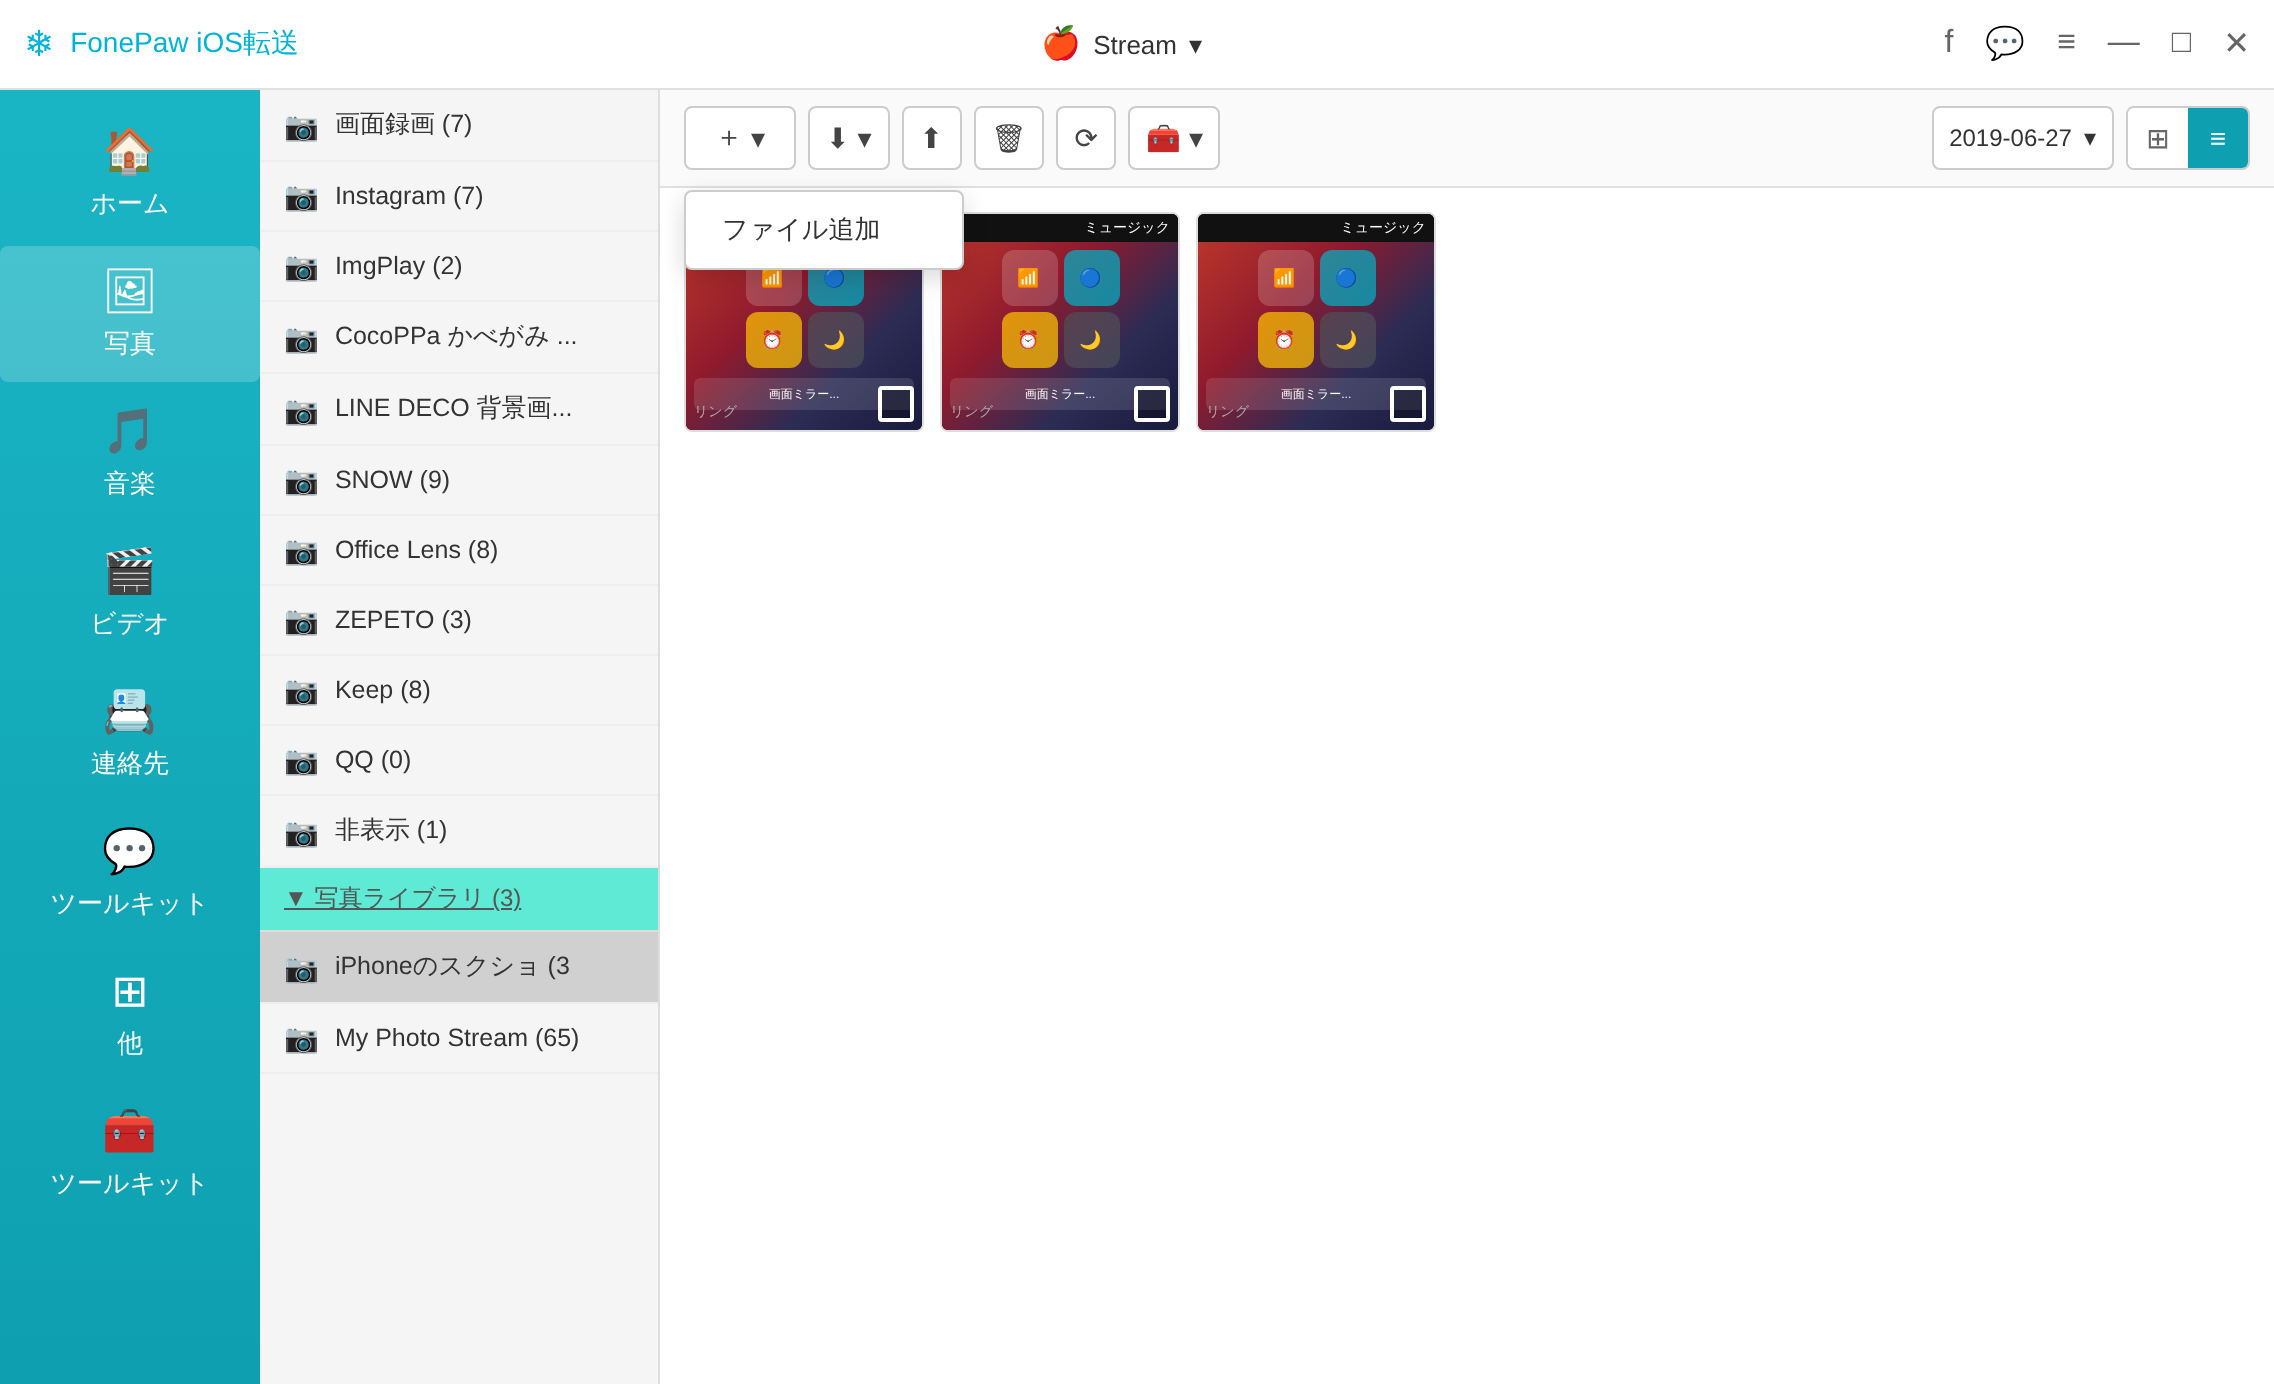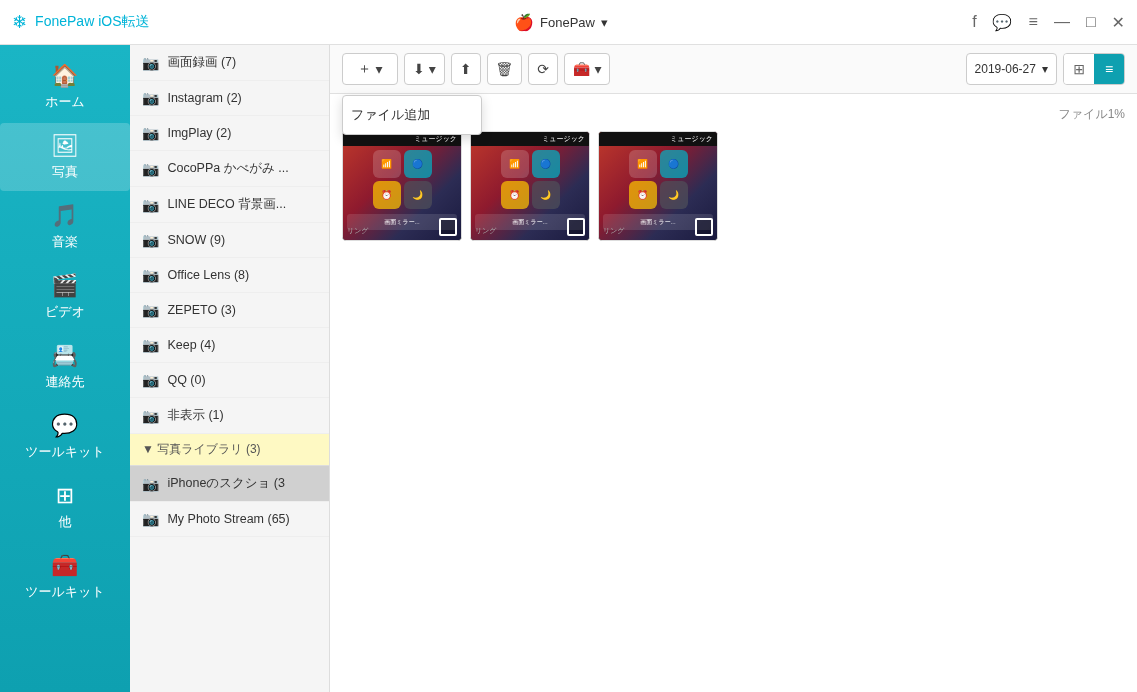--- a/index.html
+++ b/index.html
@@ -69,26 +69,27 @@
       font-size: 12.5px;
       color: #333;
       border-bottom: 1px solid #eee;
     }
     .album-item.active { background: #d0d0d0; }
     .album-icon { font-size: 14px; color: #888; flex-shrink: 0; }
     .album-section {
       padding: 7px 12px;
       font-size: 12px;
       color: #555;
-      background: #fef9c3;
+      background: #5eead4;
       border-bottom: 1px solid #ddd;
       display: flex;
       align-items: center;
       gap: 4px;
       cursor: pointer;
+      text-decoration: underline;
     }
 
     
     .content-area {
       flex: 1;
       display: flex;
       flex-direction: column;
       background: #fff;
       position: relative;
     }
@@ -142,21 +143,21 @@
       top: 50px;
       left: 12px;
       background: #fff;
       border: 1px solid #ccc;
       border-radius: 4px;
       box-shadow: 0 4px 12px rgba(0,0,0,0.15);
       z-index: 100;
       min-width: 140px;
     }
     .dropdown-item {
-      padding: 10px 8px;
+      padding: 10px 18px;
       font-size: 13px;
       color: #333;
       cursor: pointer;
     }
 
     
     .content-main {
       flex: 1;
       padding: 12px;
       overflow-y: auto;
@@ -222,21 +223,21 @@
 </head>
 <body>
 
 <div class="titlebar">
   <div class="titlebar-left">
     <span class="titlebar-logo">❄</span>
     <span class="titlebar-title">FonePaw iOS転送</span>
   </div>
   <div class="titlebar-center">
     <span class="titlebar-center-icon">🍎</span>
-    <span>FonePaw</span>
+    <span>Stream</span>
     <span>▾</span>
   </div>
   <div class="titlebar-right">
     <span>f</span>
     <span>💬</span>
     <span>≡</span>
     <span>—</span>
     <span>□</span>
     <span>✕</span>
   </div>
@@ -281,21 +282,21 @@
     </div>
 
   <div class="album-panel">
 
   <div class="album-item">
         <span class="album-icon">📷</span>
         <span>画面録画 (7)</span>
       </div>
       <div class="album-item">
         <span class="album-icon">📷</span>
-        <span>Instagram (2)</span>
+        <span>Instagram (7)</span>
       </div>
       <div class="album-item">
         <span class="album-icon">📷</span>
         <span>ImgPlay (2)</span>
       </div>
       <div class="album-item">
         <span class="album-icon">📷</span>
         <span>CocoPPa かべがみ ...</span>
       </div>
       <div class="album-item">
@@ -309,21 +310,21 @@
       <div class="album-item">
         <span class="album-icon">📷</span>
         <span>Office Lens (8)</span>
       </div>
       <div class="album-item">
         <span class="album-icon">📷</span>
         <span>ZEPETO (3)</span>
       </div>
       <div class="album-item">
         <span class="album-icon">📷</span>
-        <span>Keep (4)</span>
+        <span>Keep (8)</span>
       </div>
       <div class="album-item">
         <span class="album-icon">📷</span>
         <span>QQ (0)</span>
       </div>
       <div class="album-item">
         <span class="album-icon">📷</span>
         <span>非表示 (1)</span>
       </div>
       <div class="album-section">
@@ -372,25 +373,20 @@
         <button class="view-btn">⊞</button>
         <button class="view-btn active">≡</button>
       </div>
 
       <div class="dropdown-menu">
         <div class="dropdown-item">ファイル追加</div>
       </div>
     </div>
 
     <div class="content-main">
-      <div class="date-label">
-        <input type="checkbox" class="date-checkbox" style="">
-        <span>2019-06-27</span>
-        <span class="file-percent">ファイル1%</span>
-      </div>
       <div class="photo-grid">
 
         <div class="photo-thumb">
           <div class="photo-screen">
             <div style="background:#111;padding:2px 4px;font-size:7px;color:#fff;text-align:right;">ミュージック</div>
             <div style="display:flex;flex-direction:column;gap:3px;padding:4px;">
               <div style="display:flex;gap:3px;justify-content:center;">
                 <div style="width:28px;height:28px;background:rgba(255,255,255,0.18);border-radius:6px;display:flex;align-items:center;justify-content:center;color:#fff;font-size:9px;">📶</div>
                 <div style="width:28px;height:28px;background:rgba(0,180,200,0.7);border-radius:6px;display:flex;align-items:center;justify-content:center;color:#fff;font-size:9px;">🔵</div>
               </div>

